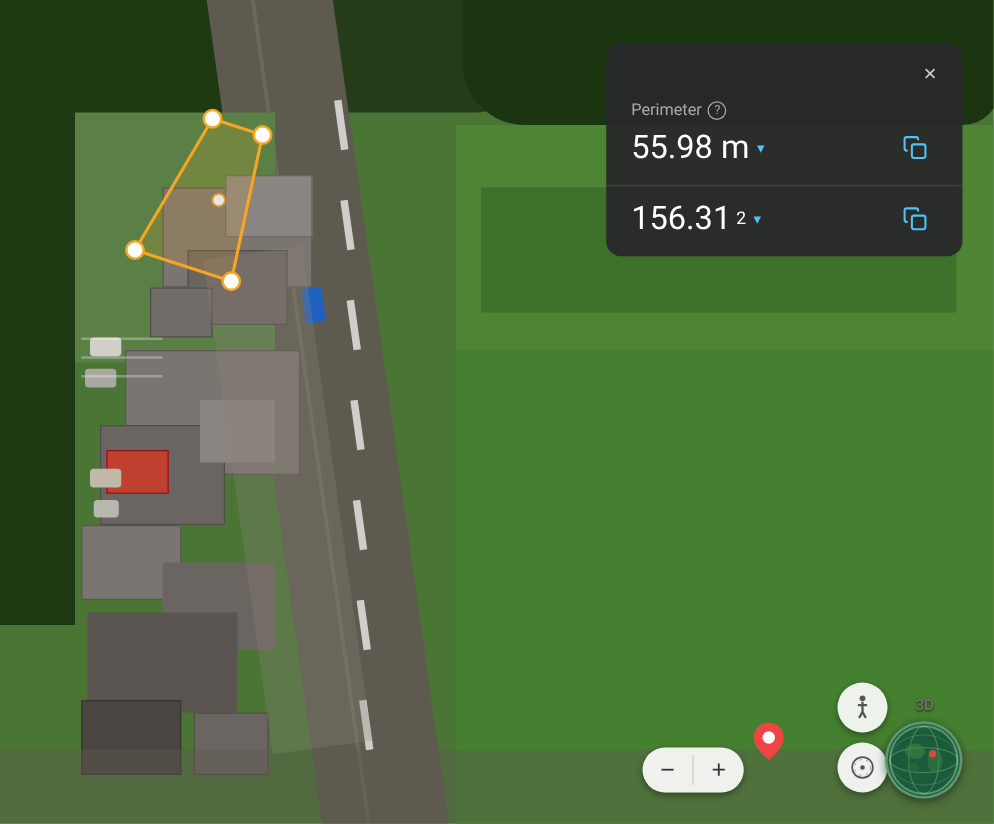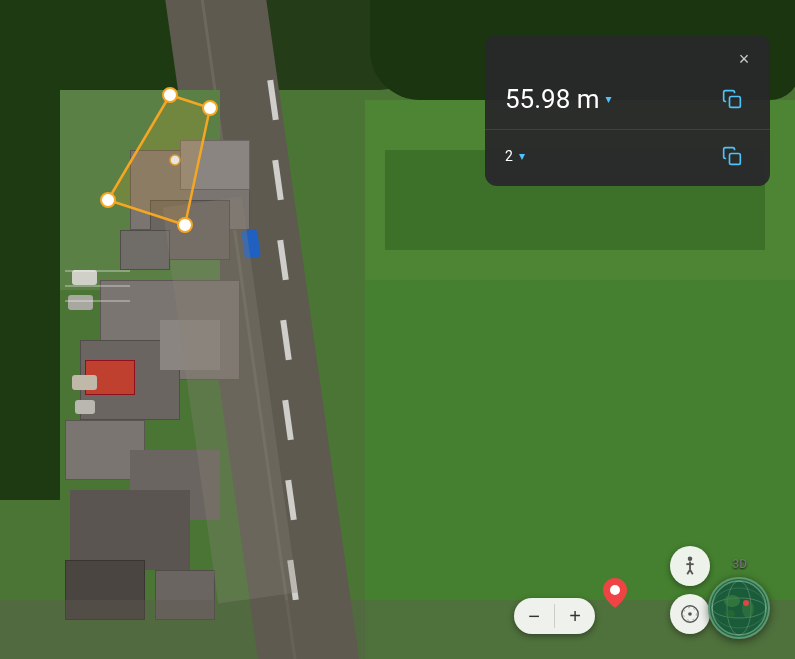--- a/index.html
+++ b/index.html
@@ -342,37 +342,42 @@
 
   <circle cx="175" cy="160" r="5" fill="white" stroke="#f5a623" stroke-width="1.5" opacity="0.8"></circle>
 </svg>
 
 <div id="measurement-panel">
   <div class="panel-header">
     <button class="close-btn">×</button>
   </div>
 
   <div class="metric-section">
+    <div class="metric-label">
+      <span>Perimeter</span>
+      <span class="help-icon">?</span>
+    </div>
     <div class="metric-value-row">
       <div class="metric-value">
         <span>55.98 m</span>
         <span class="dropdown-arrow">▾</span>
       </div>
       <button class="copy-btn">
         <svg width="20" height="20" viewBox="0 0 24 24" fill="none" stroke="#4fc3f7" stroke-width="2">
           <rect x="9" y="9" width="13" height="13" rx="2" ry="2"></rect>
           <path d="M5 15H4a2 2 0 0 1-2-2V4a2 2 0 0 1 2-2h9a2 2 0 0 1 2 2v1"></path>
         </svg>
       </button>
     </div>
   </div>
 
   <div class="metric-section" style="border-bottom:none;">
     <div class="metric-value-row">
       <div class="metric-value">
+        <span>156.31</span>
         <sup>2</sup>
         <span class="dropdown-arrow">▾</span>
       </div>
       <button class="copy-btn">
         <svg width="20" height="20" viewBox="0 0 24 24" fill="none" stroke="#4fc3f7" stroke-width="2">
           <rect x="9" y="9" width="13" height="13" rx="2" ry="2"></rect>
           <path d="M5 15H4a2 2 0 0 1-2-2V4a2 2 0 0 1 2-2h9a2 2 0 0 1 2 2v1"></path>
         </svg>
       </button>
     </div>

